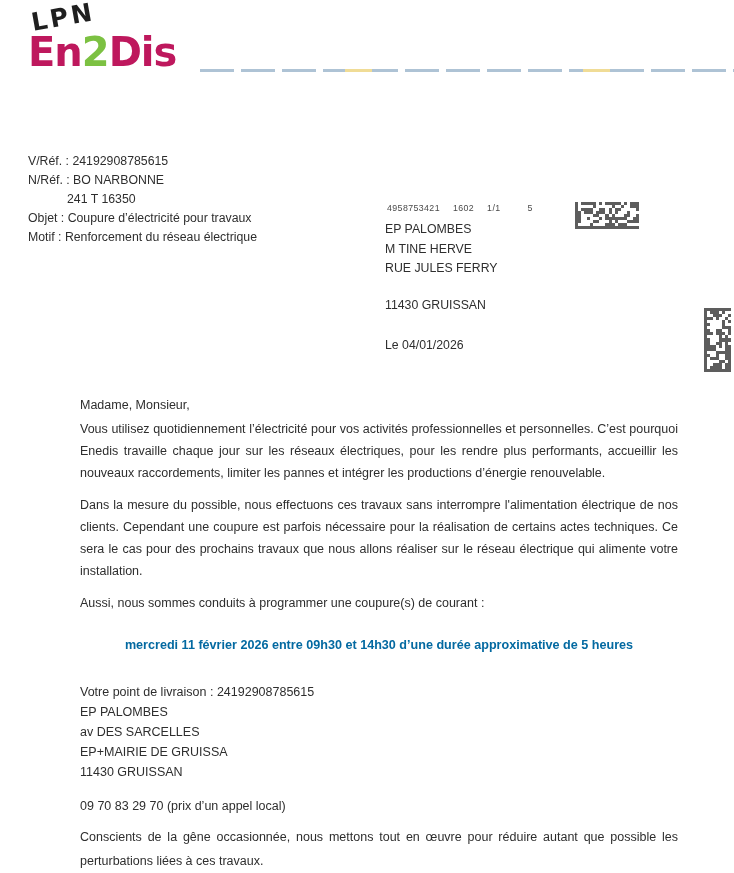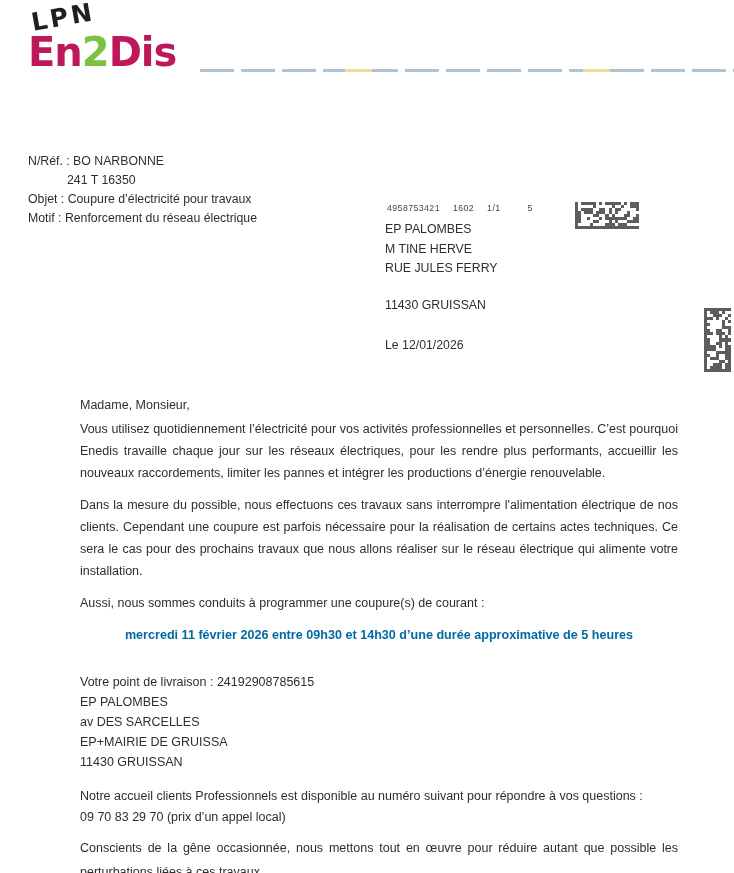--- a/index.html
+++ b/index.html
@@ -69,21 +69,21 @@
 
   
   .dm { position:absolute; overflow:hidden; }
   .dm-top   { left:575px; top:202px; width:64px; height:27px; }
   .dm-right { left:704px; top:308px; width:27px; height:64px; }
 
   
   .body { position:absolute; left:80px; top:392px; width:598px; font-size:12.5px; }
   .salutation { padding-top:6px; margin-bottom:6px; }
   .para { text-align:justify; line-height:22px; margin-bottom:10px; }
-  .single { margin-top:4px; margin-bottom:14px; }
+  .single { margin-top:4px; margin-bottom:24px; }
   .outage {
     text-align:center; font-weight:bold; color:#0369a1;
     margin:8px 0 30px 0; font-size:12.6px;
   }
   .delivery div { line-height:20px; }
   .delivery { margin-bottom:14px; }
   .contact div { line-height:21px; }
   .contact { margin-bottom:8px; }
   .closing { text-align:justify; line-height:24px; }
 </style>
@@ -94,20 +94,21 @@
 
   <div class="logo-block">
     <span class="lpn">LPN</span>
     <div class="wordmark">
       <span class="wm-blue">En</span><span class="wm-green">2</span><span class="wm-blue">Dis</span>
     </div>
   </div>
   <div class="dash-line"></div>
 
   <div class="refs">
+    <div>V/Réf. : 24192908785615</div>
     <div>N/Réf. : BO NARBONNE</div>
     <div class="indent">241 T 16350</div>
     <div>Objet : Coupure d’électricité pour travaux</div>
     <div>Motif : Renforcement du réseau électrique</div>
   </div>
 
   <div class="meta-line">
     <span>4958753421</span>
     <span>1602</span>
     <span>1/1</span>
@@ -342,35 +343,34 @@
       </svg></div>
 
   <div class="recipient">
     <div>EP PALOMBES</div>
     <div>M TINE HERVE</div>
     <div>RUE JULES FERRY</div>
     <div class="gap"></div>
     <div>11430 GRUISSAN</div>
   </div>
 
-  <div class="date-line">Le 12/01/2026</div>
+  <div class="date-line">Le 04/01/2026</div>
 
   <div class="body">
     <div class="salutation">Madame, Monsieur,</div>
     <p class="para">Vous utilisez quotidiennement l’électricité pour vos activités professionnelles et personnelles. C’est pourquoi Enedis travaille chaque jour sur les réseaux électriques, pour les rendre plus performants, accueillir les nouveaux raccordements, limiter les pannes et intégrer les productions d’énergie renouvelable.</p>
     <p class="para">Dans la mesure du possible, nous effectuons ces travaux sans interrompre l'alimentation électrique de nos clients. Cependant une coupure est parfois nécessaire pour la réalisation de certains actes techniques. Ce sera le cas pour des prochains travaux que nous allons réaliser sur le réseau électrique qui alimente votre installation.</p>
     <p class="para single">Aussi, nous sommes conduits à programmer une coupure(s) de courant :</p>
     <div class="outage">mercredi 11 février 2026 entre 09h30 et 14h30 d’une durée approximative de 5 heures</div>
     <div class="delivery">
       <div>Votre point de livraison : 24192908785615</div>
       <div>EP PALOMBES</div>
       <div>av DES SARCELLES</div>
       <div>EP+MAIRIE DE GRUISSA</div>
       <div>11430 GRUISSAN</div>
     </div>
     <div class="contact">
-      <div>Notre accueil clients Professionnels est disponible au numéro suivant pour répondre à vos questions :</div>
       <div>09 70 83 29 70 (prix d’un appel local)</div>
     </div>
     <p class="closing">Conscients de la gêne occasionnée, nous mettons tout en œuvre pour réduire autant que possible les perturbations liées à ces travaux.</p>
   </div>
 
 </div>
 
 </body></html>

